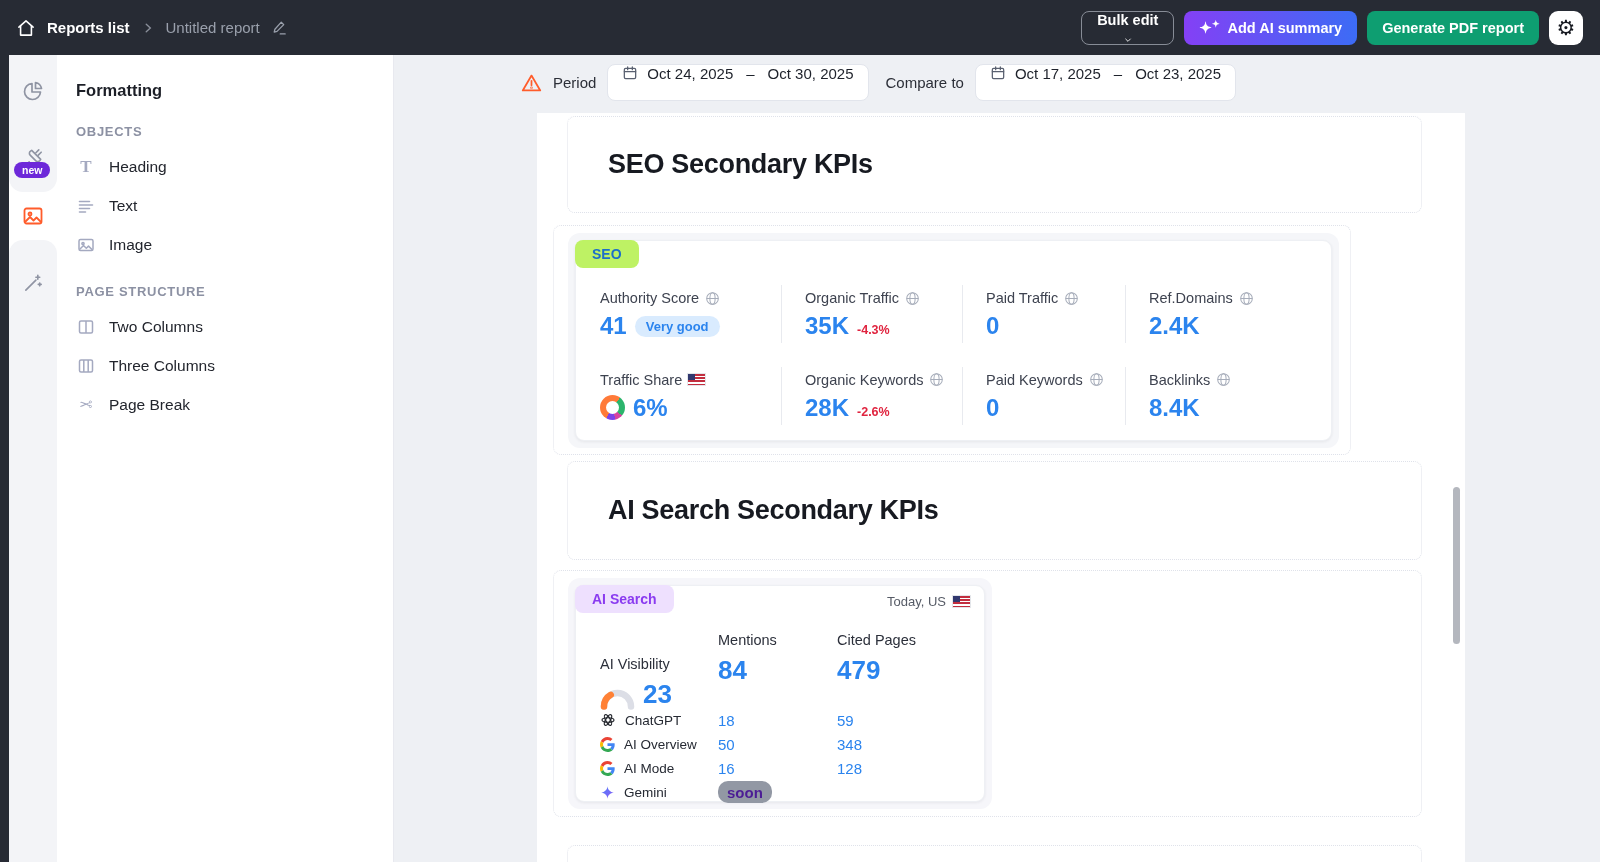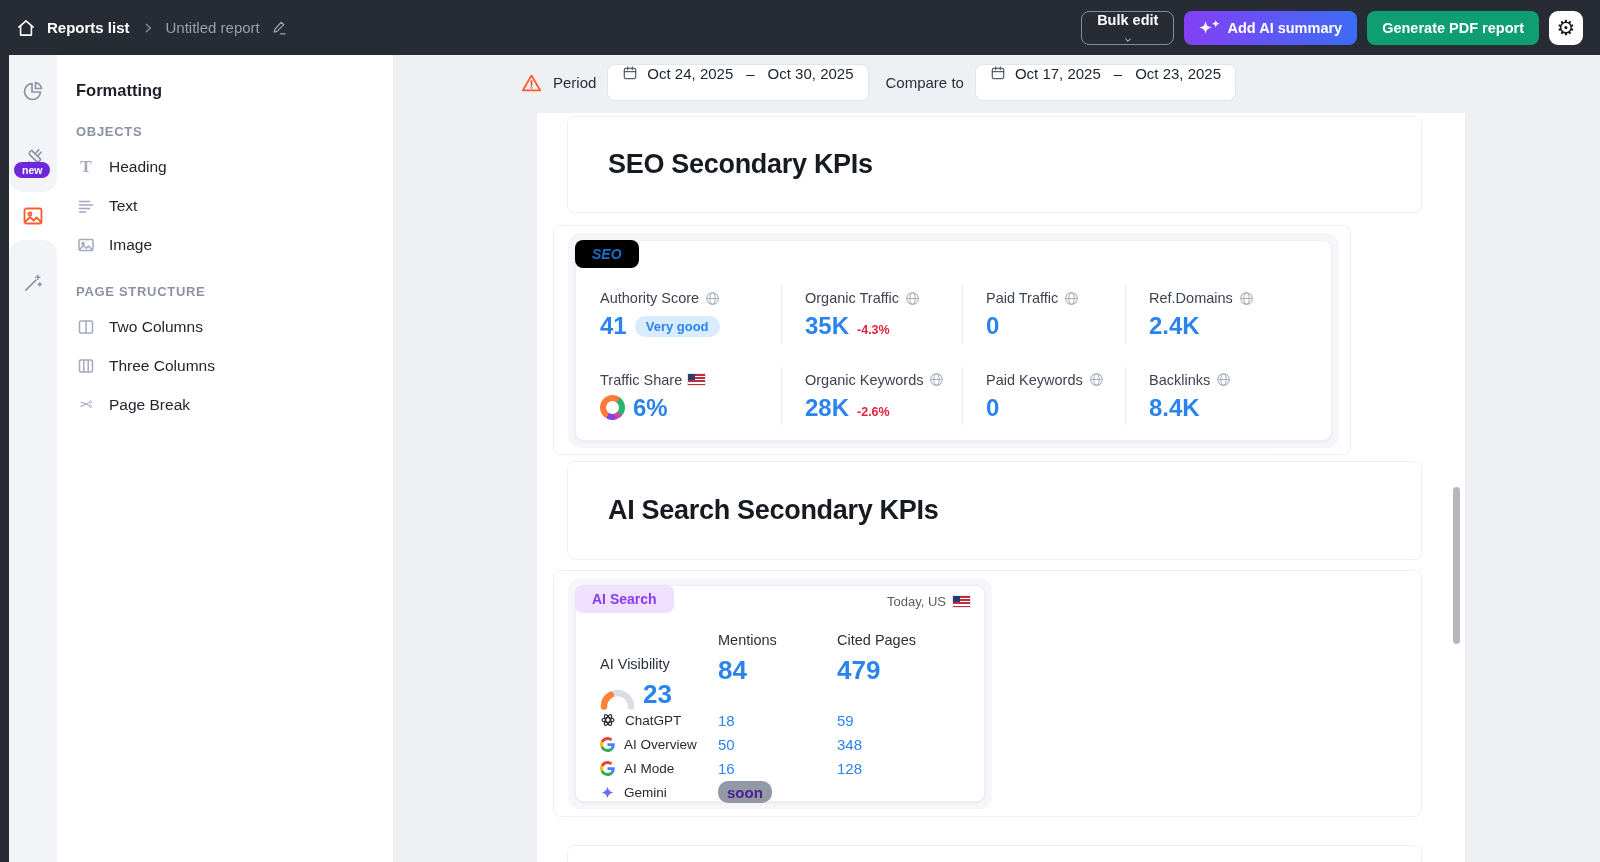--- a/index.html
+++ b/index.html
@@ -57,21 +57,21 @@
   .canvas { position:absolute; left:537px; top:113px; width:928px; height:749px; background:#fff; overflow:hidden; }
   .block { position:absolute; border:1px dotted #dfe2ea; border-radius:8px; background:#fff; }
   .h-block { display:flex; align-items:center; padding-left:40px; }
   .report-h1 { font-size:27px; font-weight:800; color:#171a21; letter-spacing:-.3px; }
 
   .widget-shell { background:#f5f6f9; border-radius:12px; position:absolute; }
   .widget-card { position:absolute; inset:7px; background:#fff; border-radius:9px;
                  border:1px solid #eef0f4; box-shadow:0 1px 3px rgba(24,30,45,.07); }
   .tab-chip { position:absolute; top:-1px; left:-1px; height:28px; border-radius:8px; display:flex;
               align-items:center; padding:0 17px; font-size:14px; font-weight:700; }
-  .tab-seo { background:#000000; color:#1c6fc9;font-style:italic; }
+  .tab-seo { background:#bef264; color:#1c6fc9; }
   .tab-ai { background:#eee0fe; color:#8a3bf0; }
 
   
   .seo-grid { position:absolute; left:0; right:0; top:36px; bottom:0; display:grid;
               grid-template-columns:205px 181px 163px 1fr; grid-template-rows:1fr 1fr; }
   .cell { position:relative; padding:13px 0 0 24px; }
   .cell.bordered::before { content:""; position:absolute; left:0; top:8px; height:58px; width:1px; background:#e8eaef; }
   .m-label { display:flex; align-items:center; gap:6px; font-size:14.5px; color:#3e4350; }
   .m-valrow { margin-top:6px; display:flex; align-items:center; gap:8px; }
   .m-value { font-size:24px; font-weight:800; color:#2b84ee; }

